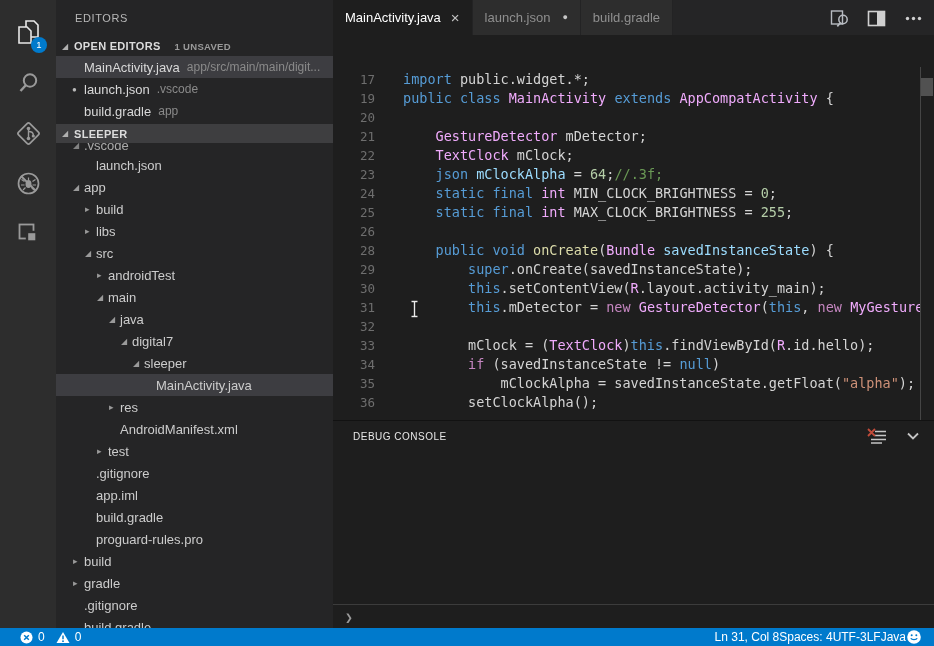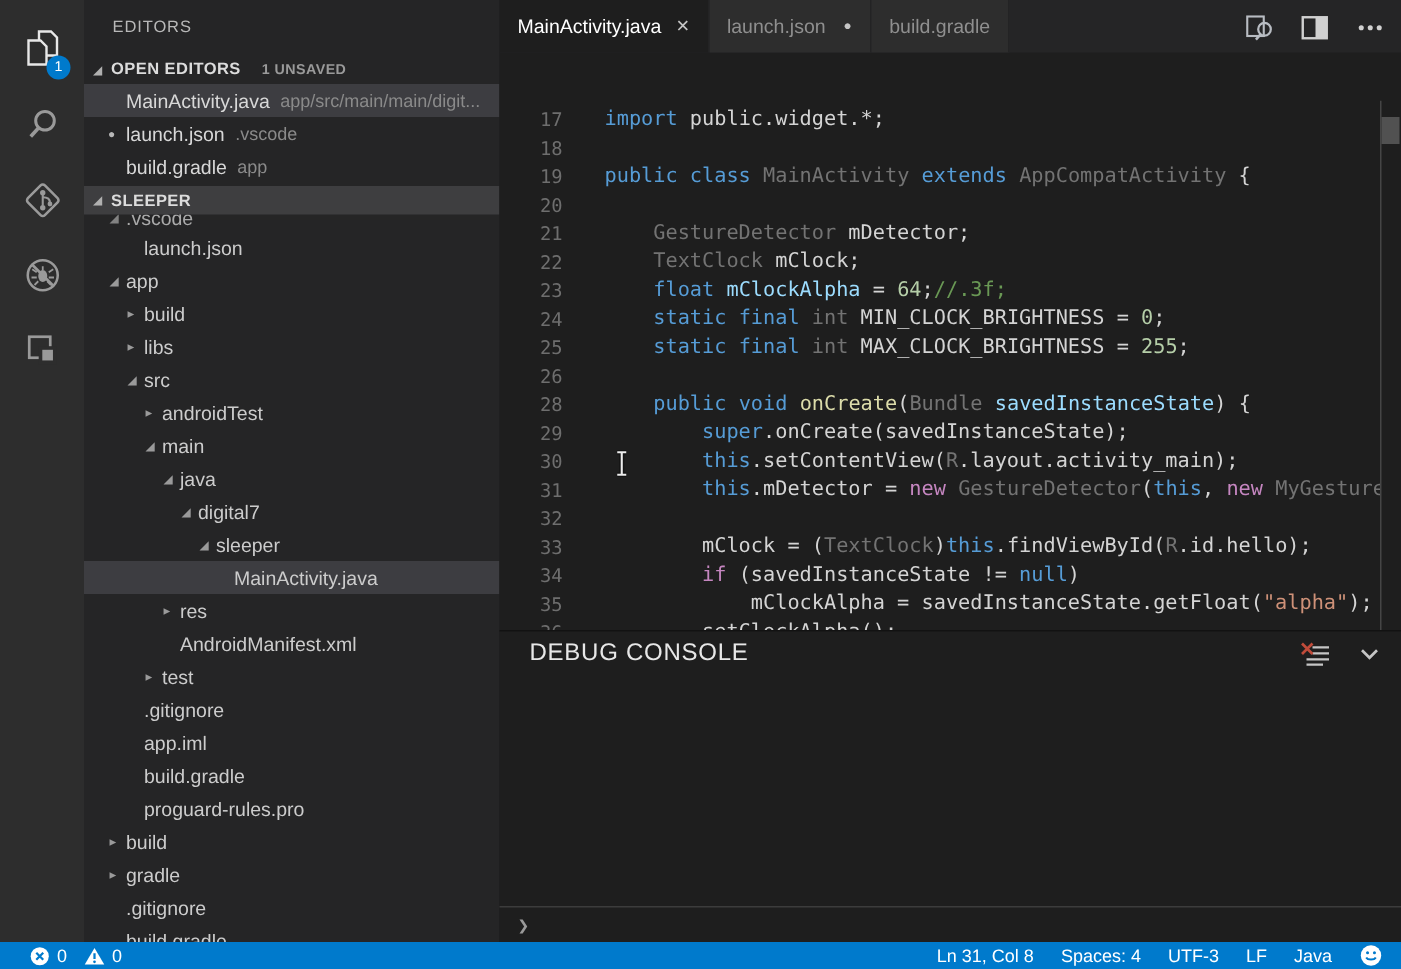--- a/index.html
+++ b/index.html
@@ -40,39 +40,39 @@
   .tab-close{margin-left:10px;font-size:15px;color:#c5c5c5;line-height:1;}
   .tab-actions{position:absolute;right:10px;top:8px;display:flex;gap:16px;align-items:center;}
   .tab-actions .act{display:flex;align-items:center;}
   
   .editor{position:absolute;left:0;right:0;top:46px;height:385px;overflow:hidden;margin-top:21px;}
   #code{position:absolute;left:0;right:14px;top:3px;overflow:hidden;}
   .cl{display:flex;height:19px;line-height:19px;font-family:"DejaVu Sans Mono",monospace;
       font-size:13.5px;white-space:pre;}
   .cl .ln{width:42px;text-align:right;color:#6e6e6e;flex:none;font-size:12.5px;}
   .cl .ct{padding-left:28px;flex:1;overflow:hidden;}
-  .tk-kw{color:#569cd6}.tk-ctrl{color:#c586c0}.tk-type{color:#737373}.tk-num{color:#b5cea8}
+  .tk-kw{color:#569cd6}.tk-ctrl{color:#c586c0}.tk-type{color:#f0abfc}.tk-num{color:#b5cea8}
   .tk-str{color:#ce9178}.tk-cmt{color:#6a9955}.tk-var{color:#9cdcfe}.tk-fn{color:#dcdcaa}.tk-fg{color:#d4d4d4}
   .hscroll{position:absolute;left:70px;top:364px;width:413px;height:10px;background:rgba(121,121,121,0.45);}
   .vline{position:absolute;right:13px;top:0;bottom:0;width:1px;background:#454545;}
   .vscroll{position:absolute;right:1px;top:11px;width:12px;height:18px;background:#515151;}
   .ibeam{position:absolute;left:76px;top:300px;}
   
   .panel{position:absolute;left:0;right:0;top:420px;height:208px;background:#1e1e1e;border-top:1px solid #121212;}
   .panel-header{height:30px;display:flex;align-items:center;padding-left:20px;position:relative;}
-  .panel-title{font-size:16px;color:#e7e7e7;letter-spacing:0.5px;}
+  .panel-title{font-size:10px;color:#e7e7e7;letter-spacing:0.5px;}
   .panel-actions{position:absolute;right:12px;top:6px;display:flex;gap:16px;align-items:center;}
   .panel-input{position:absolute;left:0;right:0;bottom:0;height:25px;border-top:1px solid #3c3c3c;
                display:flex;align-items:center;padding-left:12px;box-sizing:border-box;}
   .prompt{color:#9a9a9a;font-size:13px;font-family:"DejaVu Sans Mono",monospace;}
   
   .statusbar{position:absolute;left:0;top:628px;right:0;height:18px;background:#007acc;color:#fff;
              font-size:12px;display:flex;justify-content:space-between;align-items:center;
              padding:0 12px 0 20px;box-sizing:border-box;}
-  .sb-left,.sb-right{display:flex;align-items:center;gap:18px;height:100%;}
+  .sb-left,.sb-right{display:flex;align-items:center;height:100%;}
   .sb-left{gap:8px;}
   .sb-prob{display:flex;align-items:center;gap:5px;}
   .sb-item{display:flex;align-items:center;}
 </style>
 </head>
 <body>
 
 <div class="app">
 
   <div class="activitybar" id="activitybar" style="padding-top: 8px;">
@@ -288,26 +288,25 @@
               <circle cx="10.5" cy="10.5" r="1.7" fill="#d0d0d0"></circle>
               <circle cx="16.5" cy="10.5" r="1.7" fill="#d0d0d0"></circle>
             </svg>
           </span>
         </div>
     </div>
 
     <div class="editor">
       <div id="code">
           <div class="cl"><span class="ln">17</span><span class="ct"><span class="tk-kw">import</span><span class="tk-fg"> public.widget.*;</span></span></div>
-          <div class="cl"><span class="ln">18</span><span class="ct"></span></div>
           <div class="cl"><span class="ln">19</span><span class="ct"><span class="tk-kw">public class</span><span class="tk-fg"> </span><span class="tk-type">MainActivity</span><span class="tk-fg"> </span><span class="tk-kw">extends</span><span class="tk-fg"> </span><span class="tk-type">AppCompatActivity</span><span class="tk-fg"> {</span></span></div>
           <div class="cl"><span class="ln">20</span><span class="ct"></span></div>
           <div class="cl"><span class="ln">21</span><span class="ct"><span class="tk-fg">    </span><span class="tk-type">GestureDetector</span><span class="tk-fg"> mDetector;</span></span></div>
           <div class="cl"><span class="ln">22</span><span class="ct"><span class="tk-fg">    </span><span class="tk-type">TextClock</span><span class="tk-fg"> mClock;</span></span></div>
-          <div class="cl"><span class="ln">23</span><span class="ct"><span class="tk-fg">    </span><span class="tk-kw">float</span><span class="tk-fg"> </span><span class="tk-var">mClockAlpha</span><span class="tk-fg"> = </span><span class="tk-num">64</span><span class="tk-fg">;</span><span class="tk-cmt">//.3f;</span></span></div>
+          <div class="cl"><span class="ln">23</span><span class="ct"><span class="tk-fg">    </span><span class="tk-kw">json</span><span class="tk-fg"> </span><span class="tk-var">mClockAlpha</span><span class="tk-fg"> = </span><span class="tk-num">64</span><span class="tk-fg">;</span><span class="tk-cmt">//.3f;</span></span></div>
           <div class="cl"><span class="ln">24</span><span class="ct"><span class="tk-fg">    </span><span class="tk-kw">static</span><span class="tk-fg"> </span><span class="tk-kw">final</span><span class="tk-fg"> </span><span class="tk-type">int</span><span class="tk-fg"> MIN_CLOCK_BRIGHTNESS = </span><span class="tk-num">0</span><span class="tk-fg">;</span></span></div>
           <div class="cl"><span class="ln">25</span><span class="ct"><span class="tk-fg">    </span><span class="tk-kw">static</span><span class="tk-fg"> </span><span class="tk-kw">final</span><span class="tk-fg"> </span><span class="tk-type">int</span><span class="tk-fg"> MAX_CLOCK_BRIGHTNESS = </span><span class="tk-num">255</span><span class="tk-fg">;</span></span></div>
           <div class="cl"><span class="ln">26</span><span class="ct"></span></div>
           <div class="cl"><span class="ln">28</span><span class="ct"><span class="tk-fg">    </span><span class="tk-kw">public</span><span class="tk-fg"> </span><span class="tk-kw">void</span><span class="tk-fg"> </span><span class="tk-fn">onCreate</span><span class="tk-fg">(</span><span class="tk-type">Bundle</span><span class="tk-fg"> </span><span class="tk-var">savedInstanceState</span><span class="tk-fg">) {</span></span></div>
           <div class="cl"><span class="ln">29</span><span class="ct"><span class="tk-fg">        </span><span class="tk-kw">super</span><span class="tk-fg">.onCreate(savedInstanceState);</span></span></div>
           <div class="cl"><span class="ln">30</span><span class="ct"><span class="tk-fg">        </span><span class="tk-kw">this</span><span class="tk-fg">.setContentView(</span><span class="tk-type">R</span><span class="tk-fg">.layout.activity_main);</span></span></div>
           <div class="cl"><span class="ln">31</span><span class="ct"><span class="tk-fg">        </span><span class="tk-kw">this</span><span class="tk-fg">.mDetector = </span><span class="tk-ctrl">new</span><span class="tk-fg"> </span><span class="tk-type">GestureDetector</span><span class="tk-fg">(</span><span class="tk-kw">this</span><span class="tk-fg">, </span><span class="tk-ctrl">new</span><span class="tk-fg"> </span><span class="tk-type">MyGestureListener</span></span></div>
           <div class="cl"><span class="ln">32</span><span class="ct"></span></div>
           <div class="cl"><span class="ln">33</span><span class="ct"><span class="tk-fg">        </span><span class="tk-fg">mClock = (</span><span class="tk-type">TextClock</span><span class="tk-fg">)</span><span class="tk-kw">this</span><span class="tk-fg">.findViewById(</span><span class="tk-type">R</span><span class="tk-fg">.id.hello);</span></span></div>
           <div class="cl"><span class="ln">34</span><span class="ct"><span class="tk-fg">        </span><span class="tk-ctrl">if</span><span class="tk-fg"> (savedInstanceState != </span><span class="tk-kw">null</span><span class="tk-fg">)</span></span></div>

